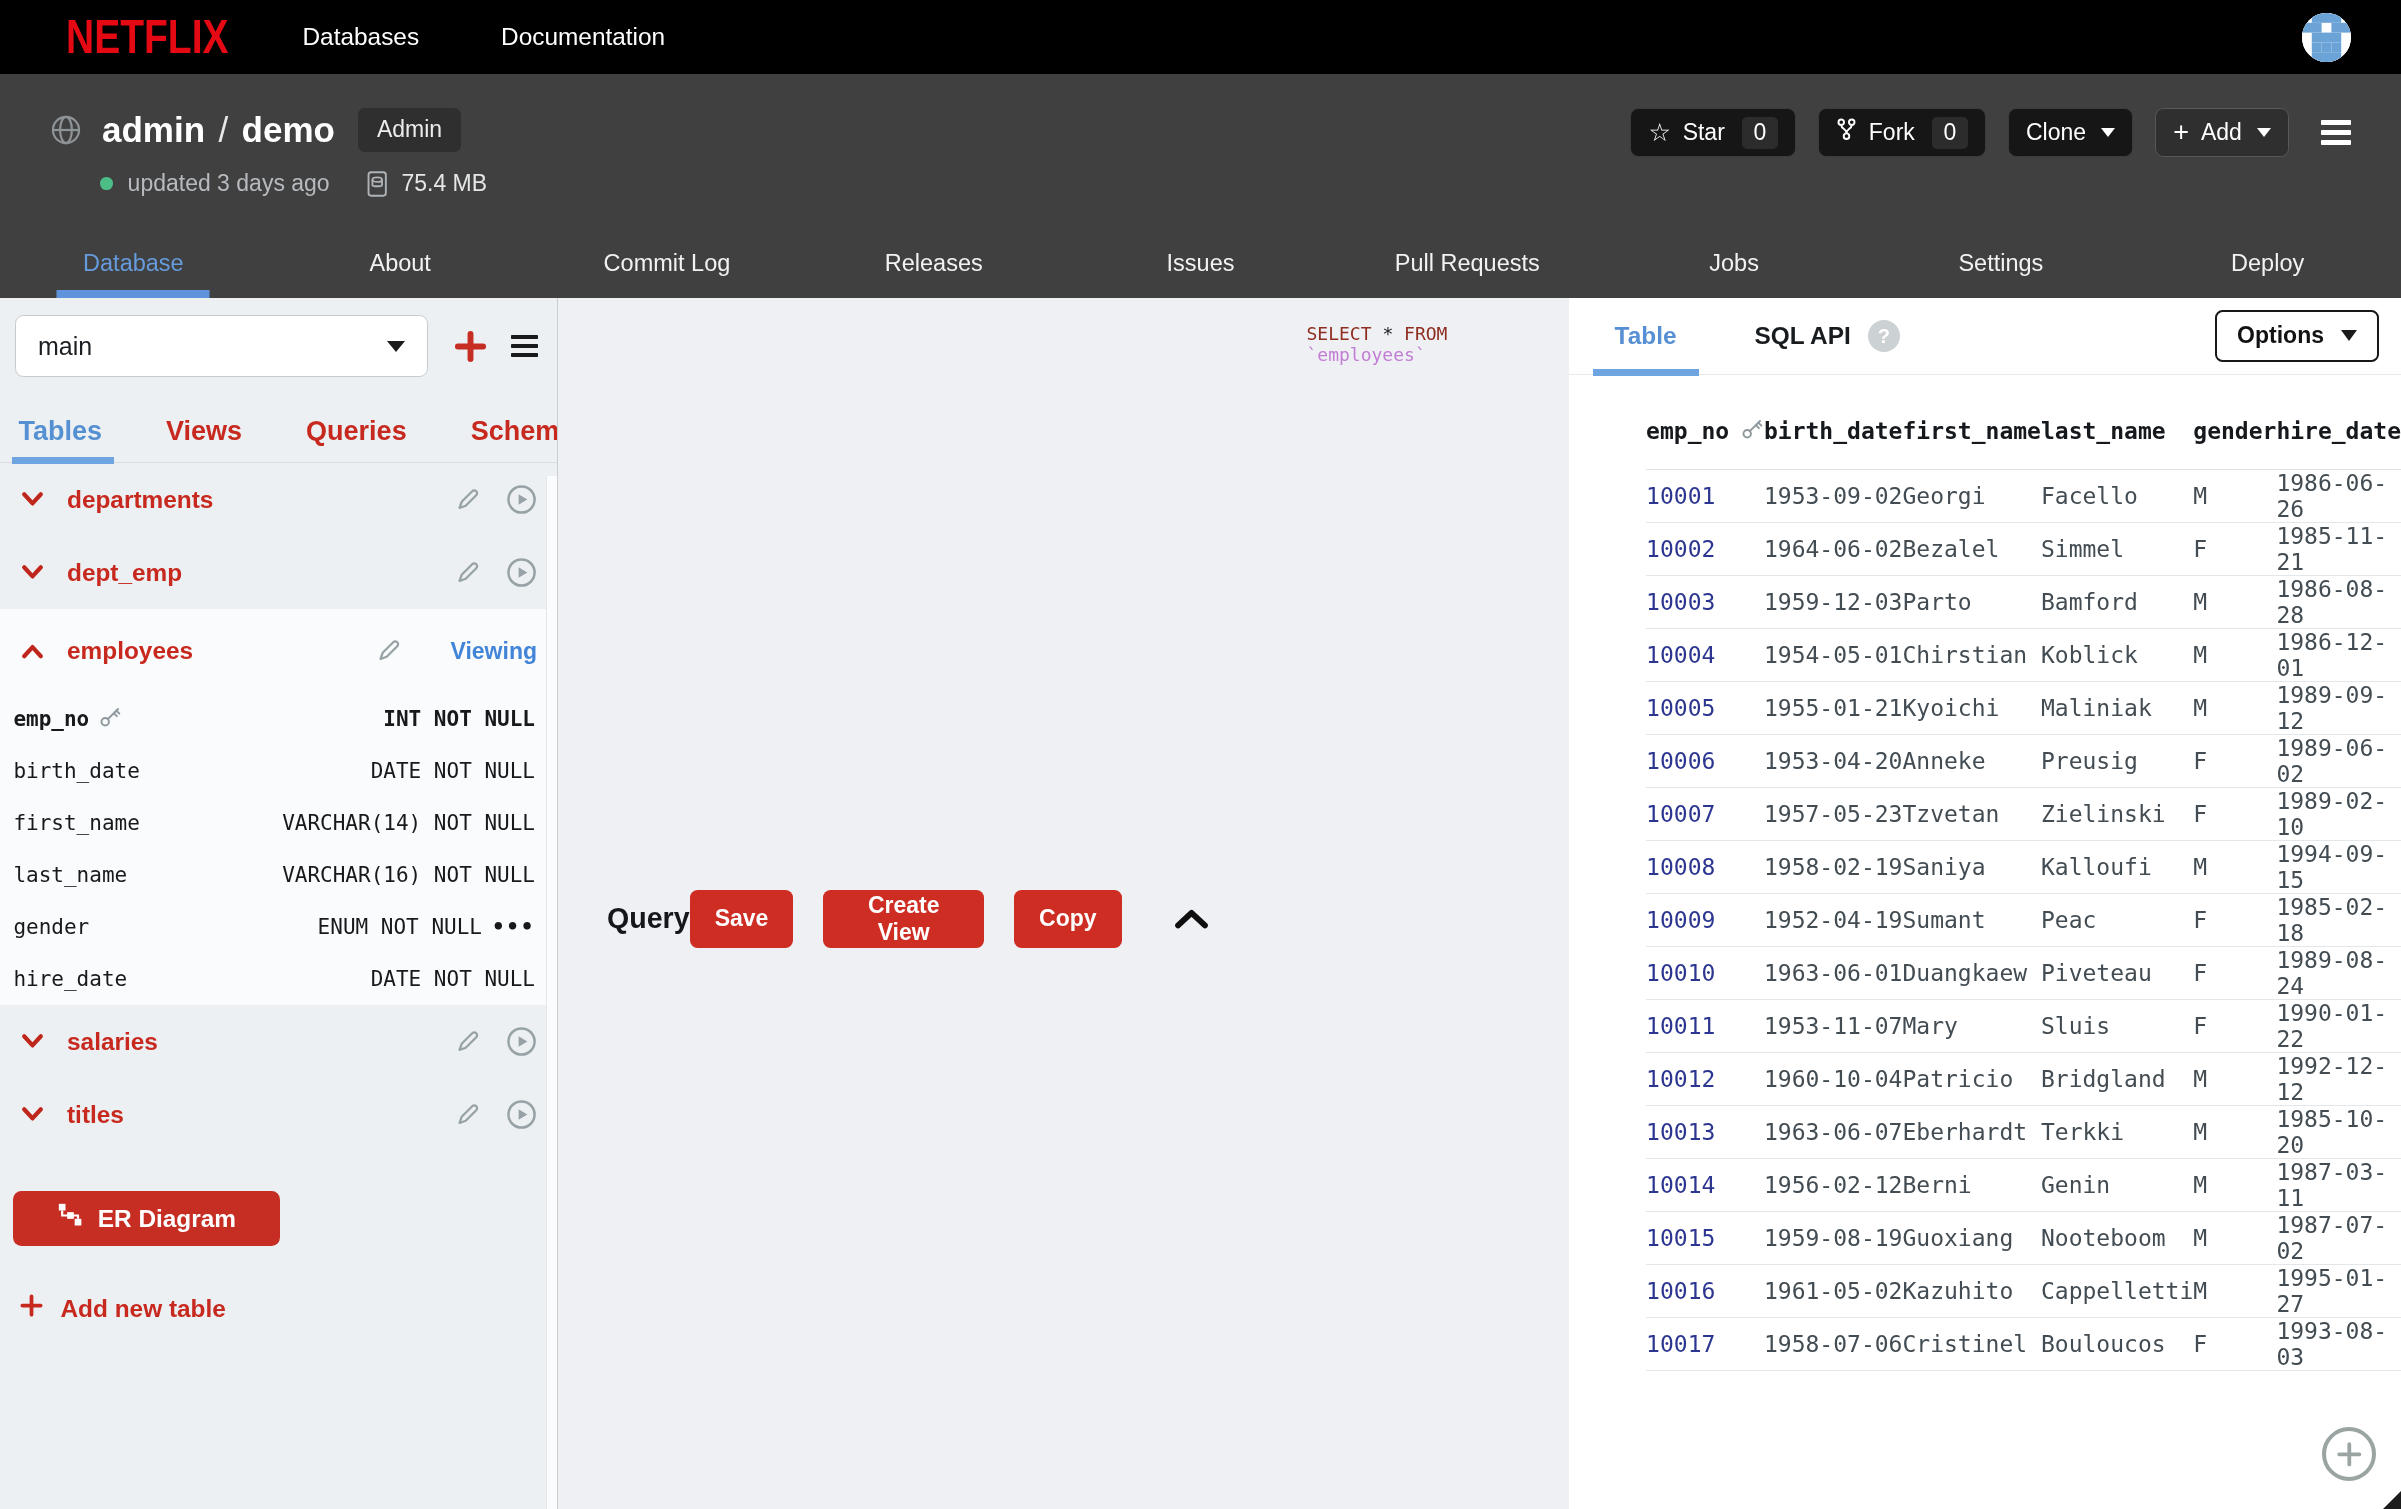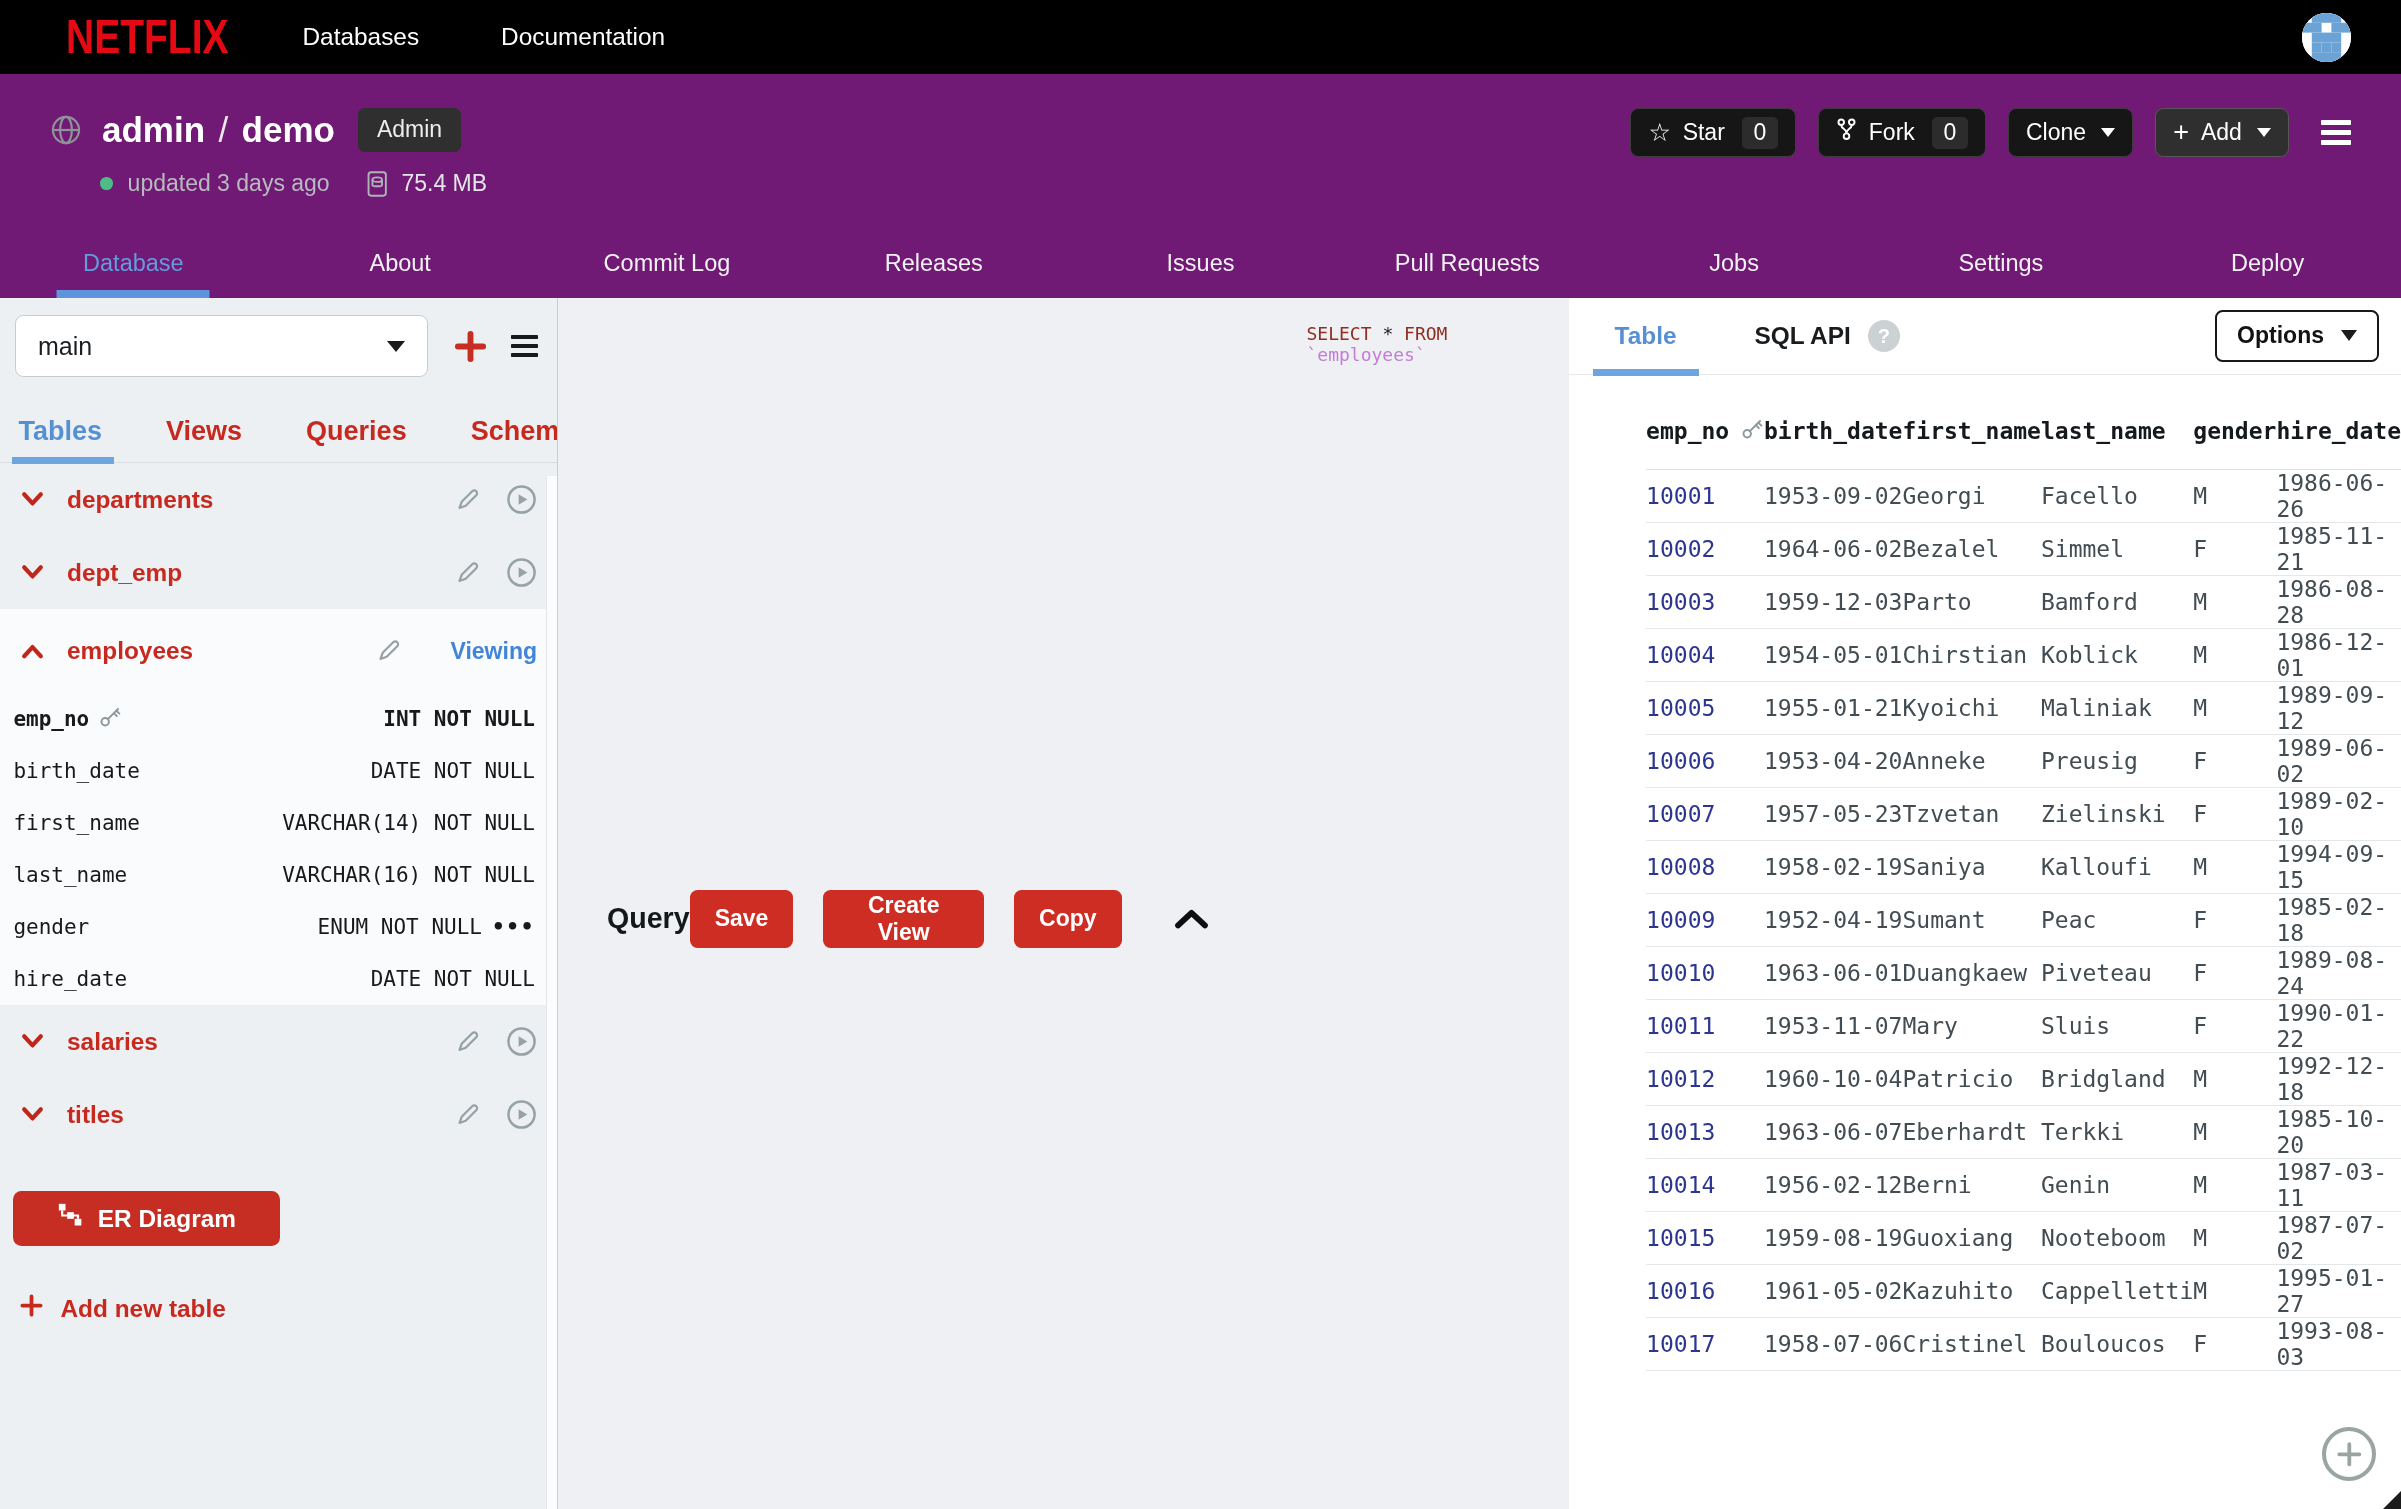--- a/index.html
+++ b/index.html
@@ -8,21 +8,21 @@
   .app { position:relative; width:2401px; height:1509px; background:#fff; overflow:hidden; }
 
   
   .topnav { position:absolute; top:0; left:0; right:0; height:74px; background:#000; display:flex; align-items:center; padding:0 50px 0 66px; }
   .brand { color:#e50914; font-size:39px; font-weight:800; letter-spacing:0px; transform:scaleY(1.25); display:inline-block; margin-right:74px; }
   .topnav-links { display:flex; gap:82px; }
   .topnav-link { color:#fff; font-size:24.4px; cursor:pointer; }
   .avatar { margin-left:auto; width:49px; height:49px; border-radius:50%; overflow:hidden; background:#fdfdfd; }
 
   
-  .header { position:absolute; top:74px; left:0; right:0; height:224px; background:#701a75; }
+  .header { position:absolute; top:74px; left:0; right:0; height:224px; background:#404040; }
   .header-inner { display:flex; align-items:flex-start; padding:34px 50px 0 50px; }
   .repo-block { }
   .repo-line { display:flex; align-items:center; }
   .globe { margin-right:20px; display:flex; }
   .repo-title { font-size:35px; color:#fff; font-weight:600; display:flex; gap:13.4px; }
   .repo-title .sep { color:#e8e8e8; font-weight:400; }
   .admin-badge { margin-left:23.5px; background:#2f2f2f; color:#ededed; font-size:23px; padding:8.4px 18.5px; border-radius:6.7px; }
   .meta-line { display:flex; align-items:center; margin:18.5px 0 0 50px; font-size:23px; color:#b7bbbf; }
   .green-dot { width:12.6px; height:12.6px; border-radius:50%; background:#4dbd86; margin-right:15px; }
   .size-icon { margin:0 11.8px 0 37px; display:flex; }
@@ -603,21 +603,21 @@
                 <td>Sluis</td>
                 <td>F</td>
                 <td>1990-01-22</td>
               </tr>
               <tr>
                 <td class="link">10012</td>
                 <td>1960-10-04</td>
                 <td>Patricio</td>
                 <td>Bridgland</td>
                 <td>M</td>
-                <td>1992-12-18</td>
+                <td>1992-12-12</td>
               </tr>
               <tr>
                 <td class="link">10013</td>
                 <td>1963-06-07</td>
                 <td>Eberhardt</td>
                 <td>Terkki</td>
                 <td>M</td>
                 <td>1985-10-20</td>
               </tr>
               <tr>

